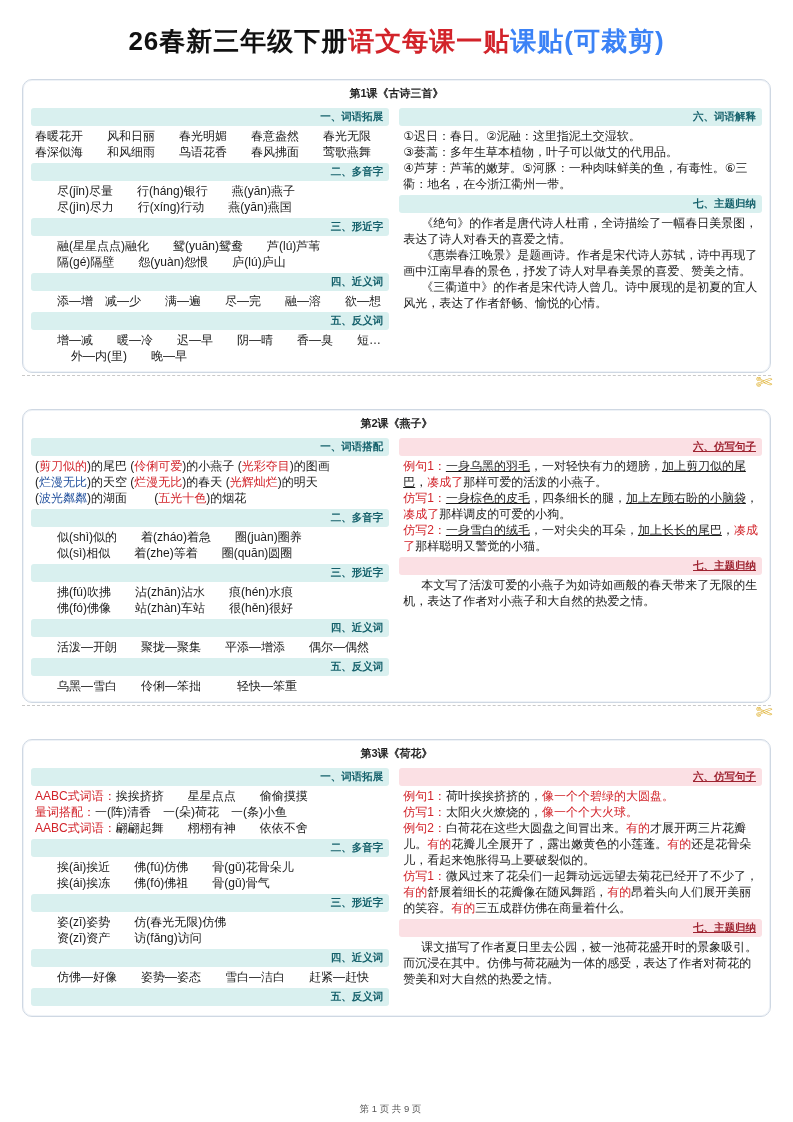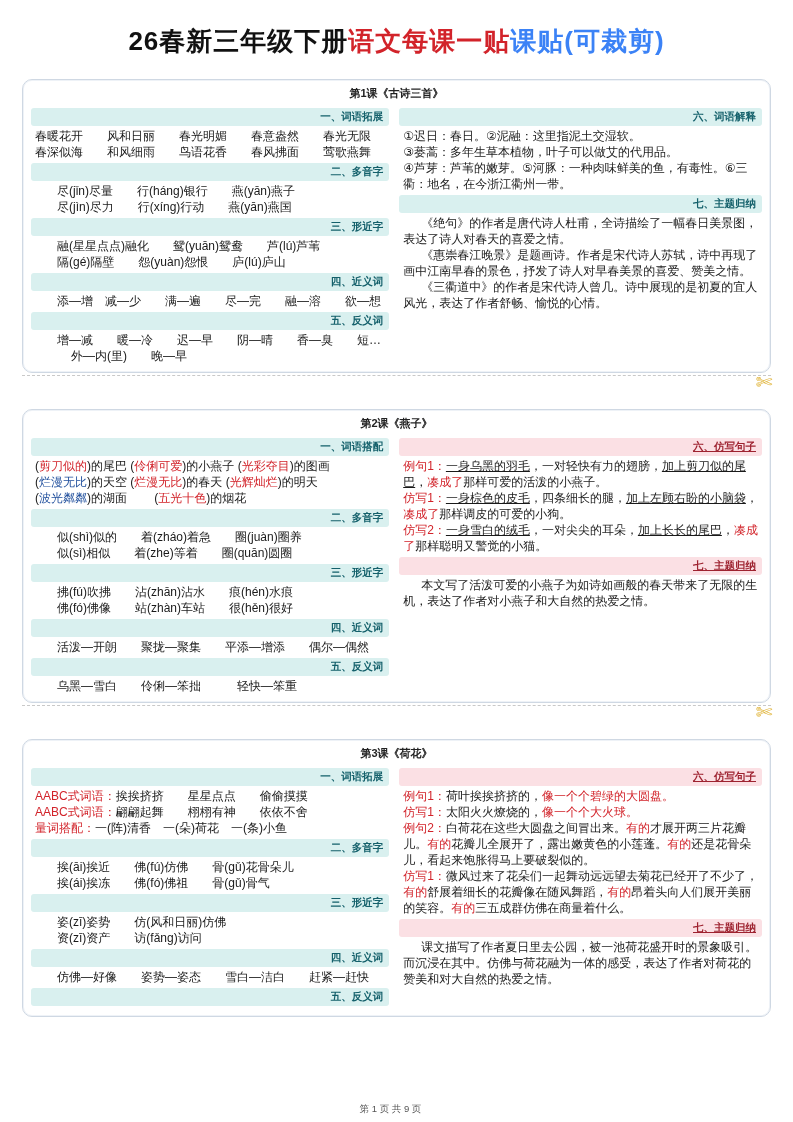--- a/index.html
+++ b/index.html
@@ -179,27 +179,27 @@
       <div style="position:relative;height:14px;margin-top:-10px;">
         <div class="cutline" style="margin-top:6px;"></div>
         <span class="scissor" style="top:-6px;">✄</span>
       </div>
       <div class="card">
         <div class="card-title">第3课《荷花》</div>
         <div class="cols">
           <div class="col left">
             <div class="sec-head">一、词语拓展</div>
             <div class="line"><span class="red">AABC式词语：</span>挨挨挤挤　　星星点点　　偷偷摸摸</div>
+            <div class="line"><span class="red">量词搭配：</span>一(阵)清香　一(朵)荷花　一(条)小鱼</div>
             <div class="line"><span class="red">AABC式词语：</span>翩翩起舞　　栩栩有神　　依依不舍</div>
-            <div class="line"><span class="red">量词搭配：</span>一(阵)清香　一(朵)荷花　一(条)小鱼</div>
             <div class="sec-head">二、多音字</div>
             <div class="line ind2">挨(āi)挨近　　佛(fú)仿佛　　骨(gǔ)花骨朵儿</div>
             <div class="line ind2">挨(ái)挨冻　　佛(fó)佛祖　　骨(gǔ)骨气</div>
             <div class="sec-head">三、形近字</div>
-            <div class="line ind2">姿(zī)姿势　　仿(风和日丽)仿佛</div>
+            <div class="line ind2">姿(zī)姿势　　仿(春光无限)仿佛</div>
             <div class="line ind2">资(zī)资产　　访(fǎng)访问</div>
             <div class="sec-head">四、近义词</div>
             <div class="line ind2">仿佛—好像　　姿势—姿态　　雪白—洁白　　赶紧—赶快</div>
             <div class="sec-head">五、反义词</div>
           </div>
           <div class="col">
             <div class="sec-head pink">六、仿写句子</div>
             <div class="line wrap"><span class="red">例句1：</span>荷叶挨挨挤挤的，<span class="red">像一个个碧绿的大圆盘。</span></div>
             <div class="line wrap"><span class="red">仿写1：</span>太阳火火燎烧的，<span class="red">像一个个大火球。</span></div>
             <div class="line wrap"><span class="red">例句2：</span>白荷花在这些大圆盘之间冒出来。<span class="red">有的</span>才展开两三片花瓣儿。<span class="red">有的</span>花瓣儿全展开了，露出嫩黄色的小莲蓬。<span class="red">有的</span>还是花骨朵儿，看起来饱胀得马上要破裂似的。</div>

